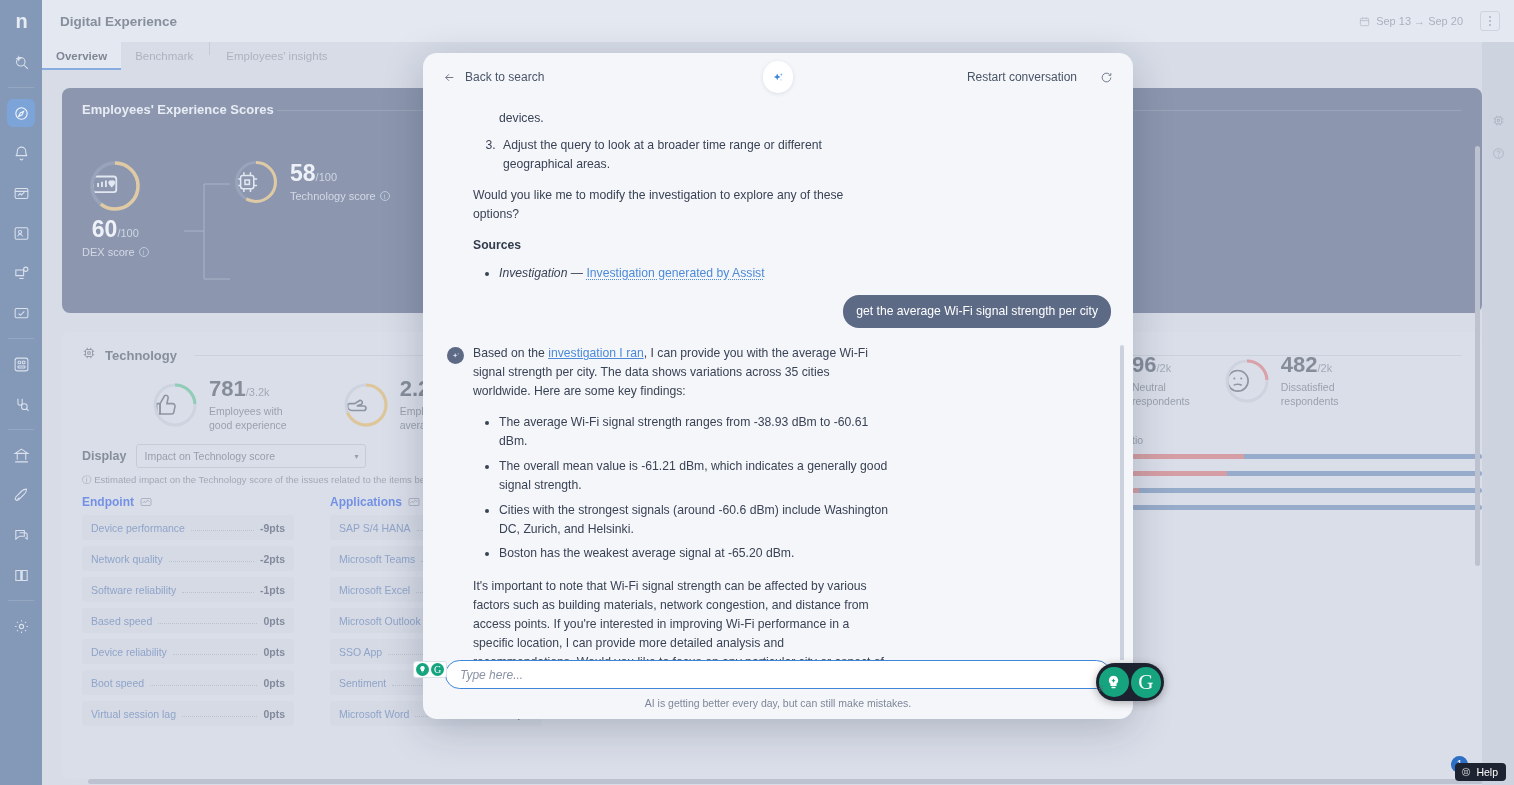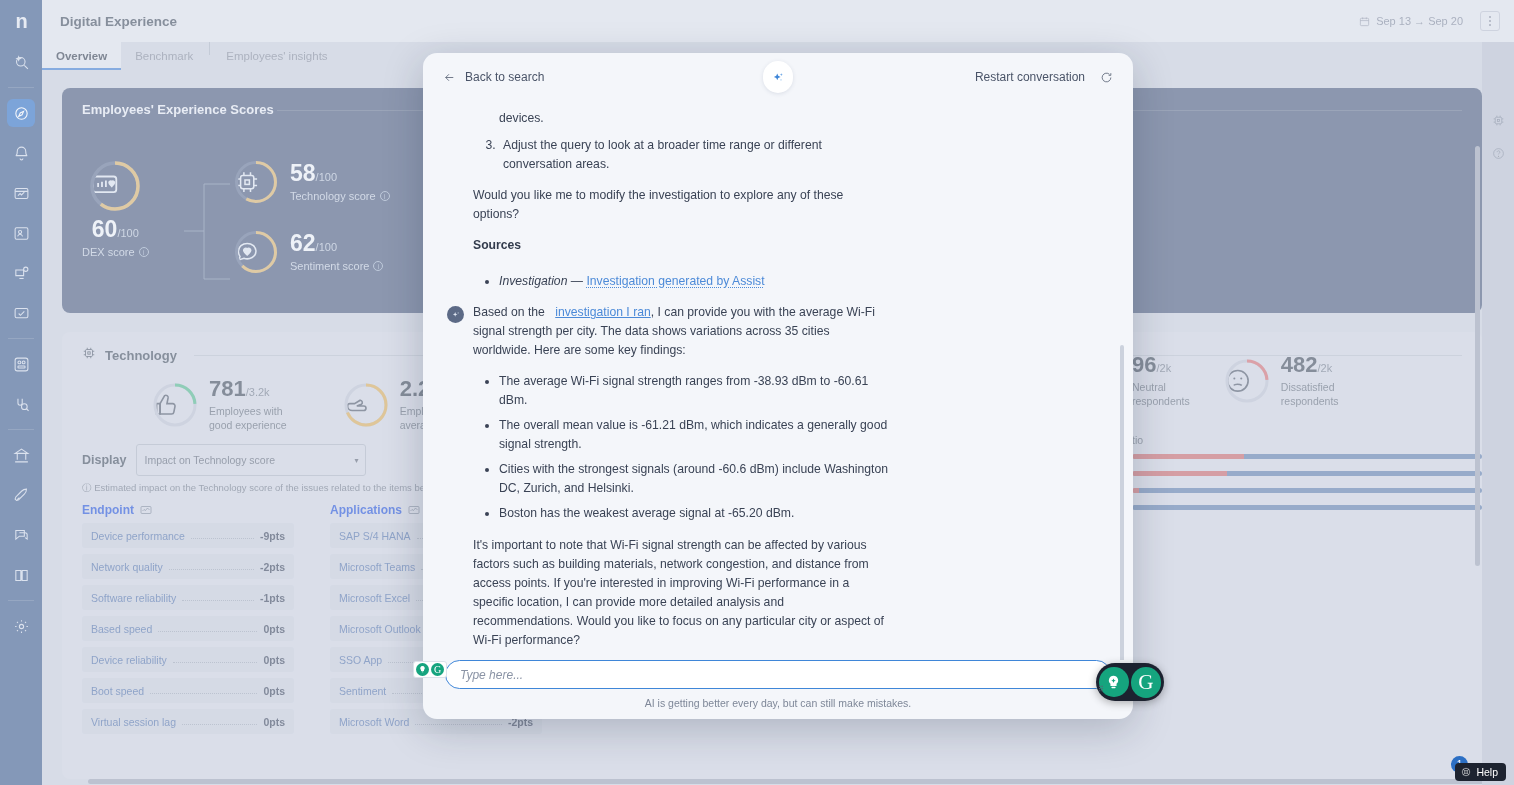--- a/index.html
+++ b/index.html
@@ -103,21 +103,21 @@
   .tc-head .rule { flex: 1; height: 1px; background: #b6bdcc; margin-left: 8px; }
   .tc-metrics { display: flex; gap: 56px; padding: 14px 0 0 90px; }
   .tc-metric { display: flex; align-items: center; gap: 11px; }
   .tc-metric .num { font-size: 22px; font-weight: 700; color: #3b4758; line-height: 1; }
   .tc-metric .den { font-size: 11px; font-weight: 400; color: #6c7789; }
   .tc-metric .lbl { font-size: 10.5px; color: #5d6879; line-height: 1.35; margin-top: 4px; }
 
   .display-row { display: flex; align-items: center; gap: 10px; padding: 12px 20px 0; }
   .display-row .lbl { font-size: 12.5px; font-weight: 700; color: #3d4a5c; }
   .select {
-    width: 230px; height: 32px; border: 1px solid #aab2c2; border-radius: 3px;
+    width: 230px; height: 24px; border: 1px solid #aab2c2; border-radius: 3px;
     display: flex; align-items: center; padding: 0 7px; font-size: 10.5px; color: #5a6476; background: transparent;
   }
   .select .chev { margin-left: auto; font-size: 8px; }
   .hint { font-size: 9.5px; color: #6a7486; padding: 6px 20px 0; }
 
   .cols { display: flex; gap: 36px; padding: 8px 20px 0; }
   .col { width: 212px; }
   .col-h { font-size: 12px; font-weight: 700; color: #1d4ed8; display: flex; gap: 6px; align-items: center; margin-bottom: 6px; }
   .col-h svg { width: 12px; height: 12px; stroke: #55617a; fill: none; stroke-width: 1.3; }
   .row {
@@ -152,21 +152,21 @@
   .modal {
     position: absolute; left: 423px; top: 53px; width: 710px; height: 666px;
     background: #f4f6fa; border-radius: 14px; box-shadow: 0 10px 40px rgba(20,30,55,.22);
     display: flex; flex-direction: column; overflow: hidden;
   }
   .modal-head { height: 48px; display: flex; align-items: center; padding: 0 20px; position: relative; flex: none; }
   .back {
     display: flex; align-items: center; gap: 9px; font-size: 12px; color: #4a5468; cursor: pointer;
   }
   .back svg { width: 13px; height: 13px; stroke: #4a5468; fill: none; stroke-width: 1.4; }
-  .restart { margin-left: auto; display: flex; align-items: flex-end; gap: 15px; font-size: 12px; color: #4a5468; cursor: pointer; }
+  .restart { margin-left: auto; display: flex; align-items: flex-end; gap: 23px; font-size: 12px; color: #4a5468; cursor: pointer; }
   .restart svg { width: 13px; height: 13px; stroke: #4a5468; fill: none; stroke-width: 1.4; }
   .sparkbtn {
     position: absolute; left: 50%; top: 8px; transform: translateX(-50%);
     width: 30px; height: 32px; background: #fff; border-radius: 16px;
     display: flex; align-items: center; justify-content: center; box-shadow: 0 1px 4px rgba(40,60,100,.12);
   }
   .sparkbtn svg { width: 15px; height: 15px; }
 
   .chatwrap { flex: 1; position: relative; overflow: hidden; }
   .chat {
@@ -179,23 +179,23 @@
   .avatar {
     width: 17px; height: 17px; border-radius: 50%; background: #5c6a86; flex: none; margin-top: 3px;
     display: flex; align-items: center; justify-content: center;
   }
   .avatar svg { width: 10px; height: 10px; }
   .abody { flex: 1; }
   .abody p { margin: 0 0 12px; max-width: 412px; }
   .abody ol, .abody ul { margin: 0 0 12px 26px; }
   .abody li { margin-bottom: 6px; max-width: 392px; }
   .abody ol li { padding-left: 4px; }
-  .srch { font-weight: 700; color: #323b4c; margin: 0 0 18px; }
+  .srch { font-weight: 700; color: #323b4c; margin: 0 0 10px; }
   .lnk { color: #4c8ad8; text-decoration: underline; text-decoration-style: dotted; }
-  .lnk.solid { text-decoration-style: solid; margin-left: 7px; }
+  .lnk.solid { text-decoration-style: solid; }
   .src-item { font-style: italic; color: #3a4355; }
 
   .msg-user { display: flex; justify-content: flex-end; margin: 6px 0 16px; }
   .bubble {
     background: #5c6a86; color: #fff; font-size: 12.2px; padding: 7px 13px; border-radius: 16px;
   }
 
   .composer { flex: none; padding: 0 22px 10px; }
   .inputbox {
     height: 29px; border: 1.6px solid #3f86d8; border-radius: 16px; background: #fff;
@@ -415,41 +415,20 @@
         </div>
         <div>
           <span class="num">58</span><span class="den">/100</span>
           <div class="lbl">
             <span>Technology score</span>
             <span class="info-dot">i</span>
           </div>
         </div>
       </div>
 
-      <div class="scoreblk" style="left:172px; top:142px;">
-        <div class="ring" style="width:44px;height:44px;">
-          <svg viewBox="0 0 44 44">
-              <circle cx="22" cy="22" r="19.5" fill="none" stroke="#5d6f92" stroke-width="3"></circle>
-            <circle cx="22" cy="22" r="19.5" fill="none" stroke="#d6b06a" stroke-width="3" stroke-dasharray="76 122" transform="rotate(-90 22 22)"></circle>
-            </svg>
-          <span class="glyph">
-            <svg viewBox="0 0 24 24">
-                <path d="M4 11a8 7 0 1116 0 8 7 0 01-11 6.5L4.5 19l1-3.2A6.8 6.8 0 014 11z"></path>
-                <path d="M12 14.5c2-1.7 3.2-2.8 3.2-4.2a1.9 1.9 0 00-3.2-1.3A1.9 1.9 0 008.8 10.3c0 1.4 1.2 2.5 3.2 4.2z" fill="currentColor"></path>
-              </svg>
-          </span>
-        </div>
-        <div>
-          <span class="num">62</span><span class="den">/100</span>
-          <div class="lbl">
-            <span>Sentiment score</span>
-            <span class="info-dot">i</span>
-          </div>
-        </div>
-      </div>
 
       <div class="minichart">
         <svg viewBox="0 0 470 175" width="470" height="175">
           <text class="mc-axis" x="2" y="18">70</text>
           <text class="mc-axis" x="2" y="152">50</text>
           <line x1="26" y1="10" x2="26" y2="148" stroke="#7a8ba8" stroke-width="1"></line>
           <line x1="30" y1="44" x2="462" y2="44" stroke="#6b7d9c" stroke-dasharray="2 4"></line>
           <line x1="30" y1="78" x2="462" y2="78" stroke="#6b7d9c" stroke-dasharray="2 4"></line>
           <line x1="30" y1="112" x2="462" y2="112" stroke="#6b7d9c" stroke-dasharray="2 4"></line>
           <path d="M30 62 L462 52" stroke="#b9a6d8" stroke-width="1.6" fill="none"></path>
@@ -769,33 +748,36 @@
         </svg>
     </div>
   </div>
 
   <div class="chatwrap">
     <div class="chat">
 
       <div class="abody" style="margin-left:26px;margin-top:8px;">
         <div style="margin-left:26px;margin-bottom:8px;">devices.</div>
         <ol start="3" style="margin-left:26px;">
-          <li>Adjust the query to look at a broader time range or different conversation areas.</li>
+          <li>Adjust the query to look at a broader time range or different geographical areas.</li>
         </ol>
         <p>Would you like me to modify the investigation to explore any of these options?</p>
         <div class="srch">Sources</div>
         <ul>
           <li>
             <span class="src-item">Investigation</span>
             <span>—</span>
             <span class="lnk">Investigation generated by Assist</span>
           </li>
         </ul>
       </div>
 
+      <div class="msg-user">
+        <div class="bubble">get the average Wi-Fi signal strength per city</div>
+      </div>
 
       <div class="msg-assist">
         <div class="avatar">
           <svg viewBox="0 0 24 24">
             <path d="M10 5l1.5 4L15.5 10.5 11.5 12 10 16 8.5 12 4.5 10.5 8.5 9z" fill="#dfe6f2"></path>
             <path d="M17 5l.6 1.4L19 7l-1.4.6L17 9l-.6-1.4L15 7l1.4-.6z" fill="#dfe6f2"></path>
           </svg>
         </div>
         <div class="abody">
           <p><span>Based on the </span><span class="lnk solid">investigation I ran</span><span>, I can provide you with the average Wi-Fi signal strength per city. The data shows variations across 35 cities worldwide. Here are some key findings:</span></p>

